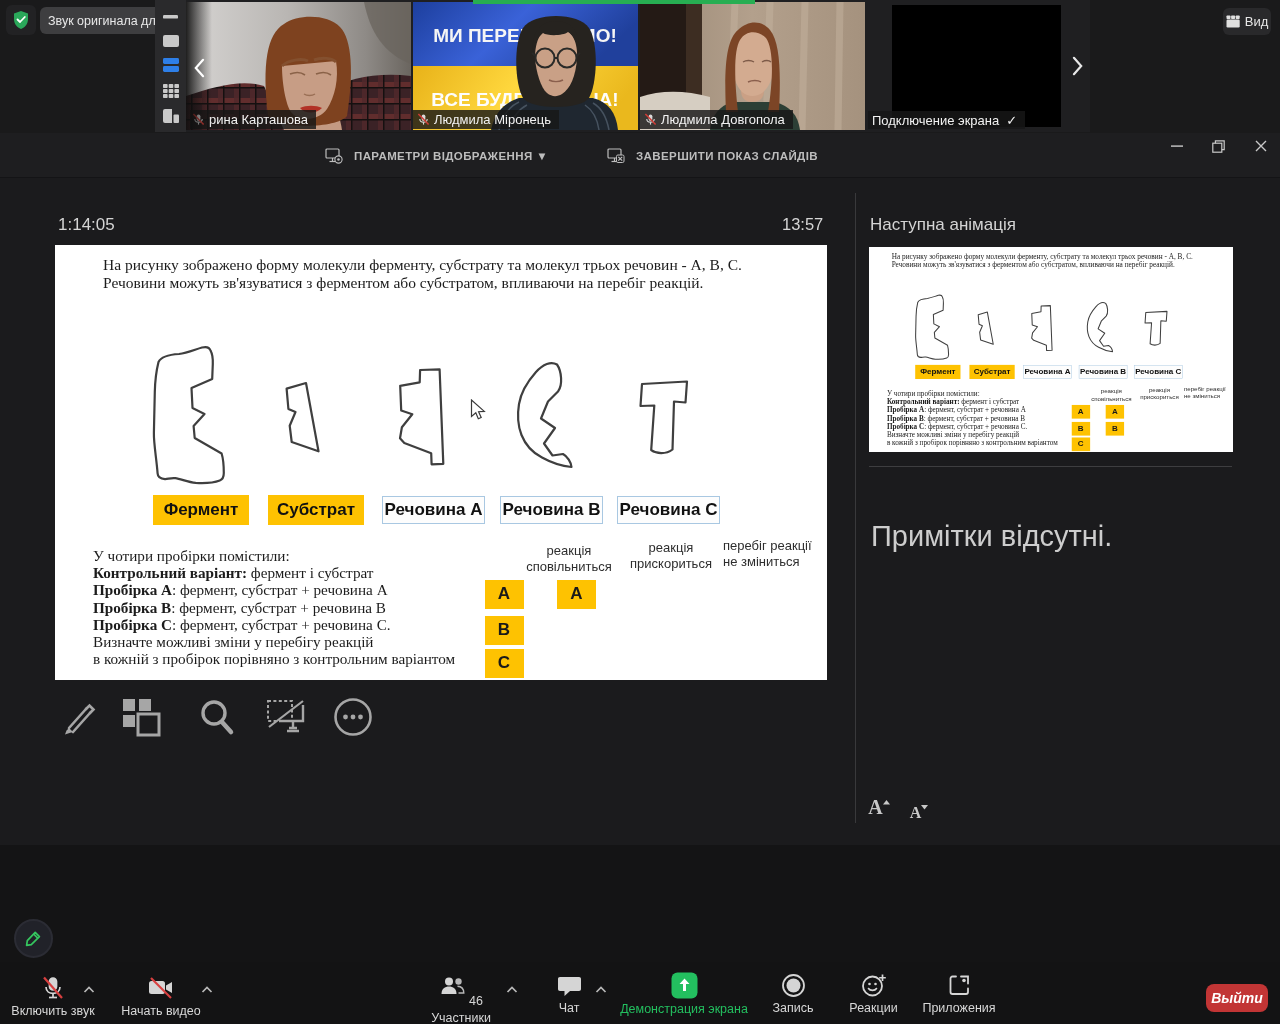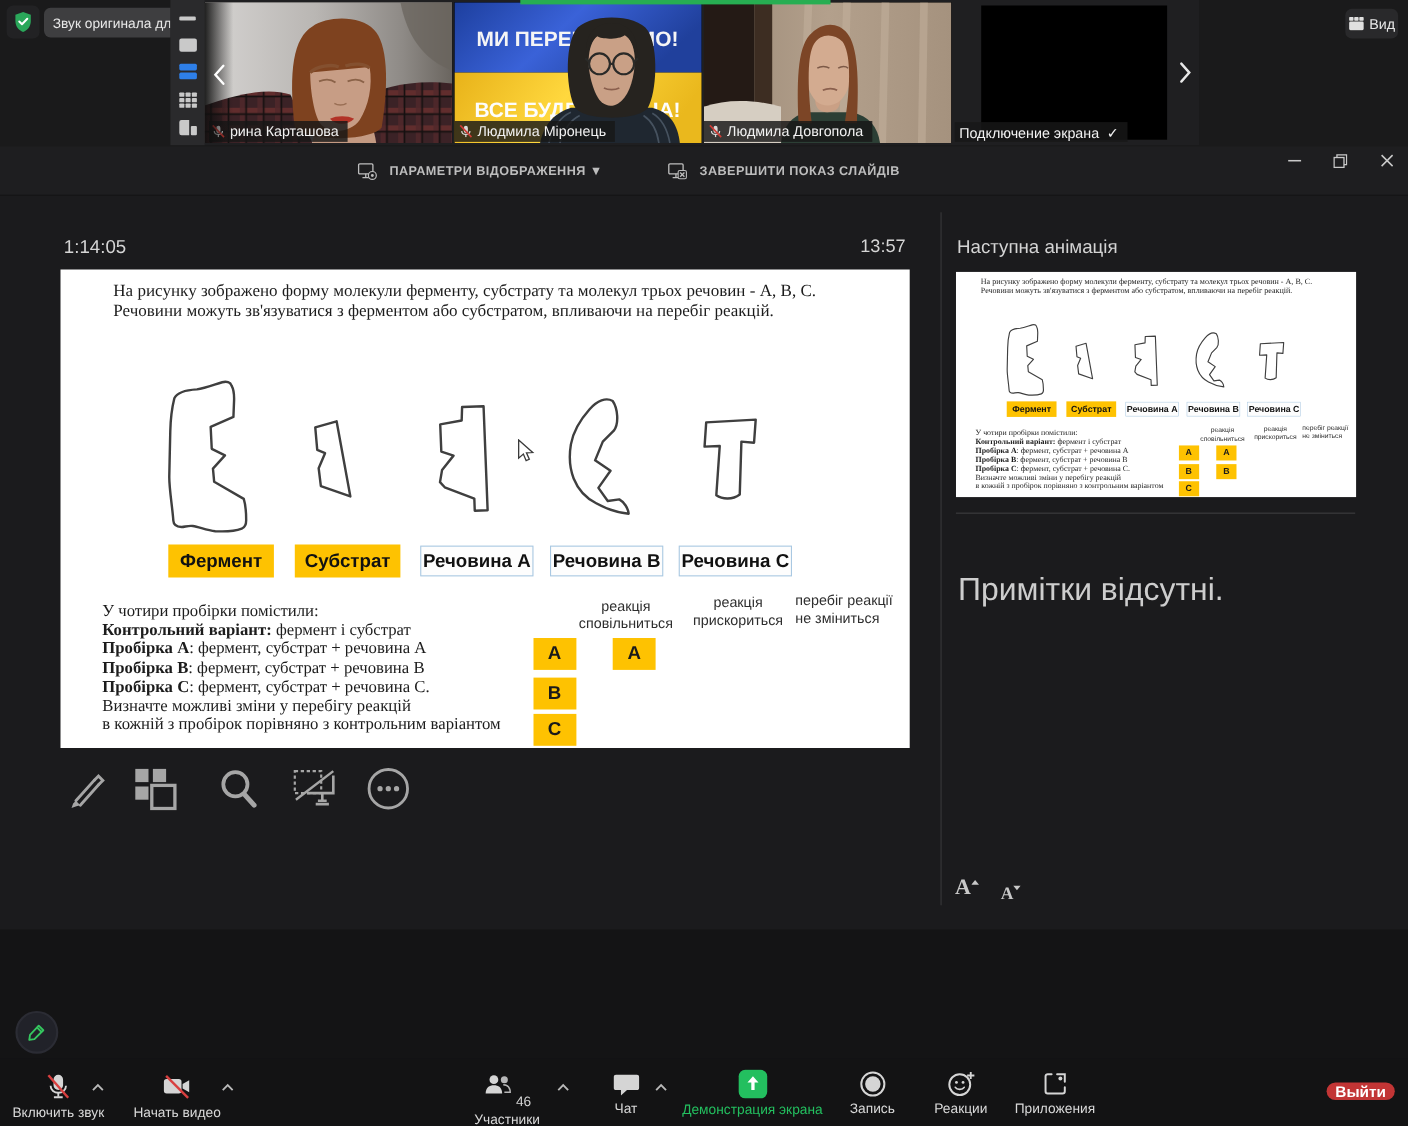--- a/index.html
+++ b/index.html
@@ -66,21 +66,21 @@
   .sl-body { position:absolute; left:38px; top:302px; font-family:"Liberation Serif", serif; font-size:15.2px; line-height:17.2px; color:#1c1c1c; white-space:nowrap; }
   .sl-colhead { position:absolute; text-align:center; font-size:13px; line-height:16px; color:#2e2e2e; }
   .sl-colhead.left { text-align:left; }
   .sl-box { position:absolute; width:39px; height:29.5px; background:#fec201; display:flex; align-items:center; justify-content:center; font-weight:bold; font-size:17px; color:#1a1a1a; }
 
   
   #bottom-bar { left:0; top:962px; width:1280px; height:62px; background:#131314; }
   .zm-item { position:absolute; display:flex; flex-direction:column; align-items:center; }
   .zm-label { color:#d8d8d8; font-size:12.5px; margin-top:3px; white-space:nowrap; }
   .zm-chevron { position:absolute; color:#ababab; }
-  #leave-btn { position:absolute; left:1206px; top:22px; width:62px; height:16px; background:#c23535; border-radius:8px; color:#fff; font-weight:bold; font-size:14px; display:flex; align-items:center; justify-content:center; }
+  #leave-btn { position:absolute; left:1206px; top:22px; width:62px; height:28px; background:#c23535; border-radius:8px; color:#fff; font-weight:bold; font-size:14px; display:flex; align-items:center; justify-content:center;font-style:italic; }
   #annotate-btn { left:14px; top:919px; width:39px; height:39px; border-radius:50%; background:#212229; border:2px solid #2b2c34; display:flex; align-items:center; justify-content:center; }
 
   .cursor { position:absolute; pointer-events:none; }
 </style>
 </head>
 <body>
 
 <div id="screen">
 
   <div id="top-desktop" class="abs"></div>

